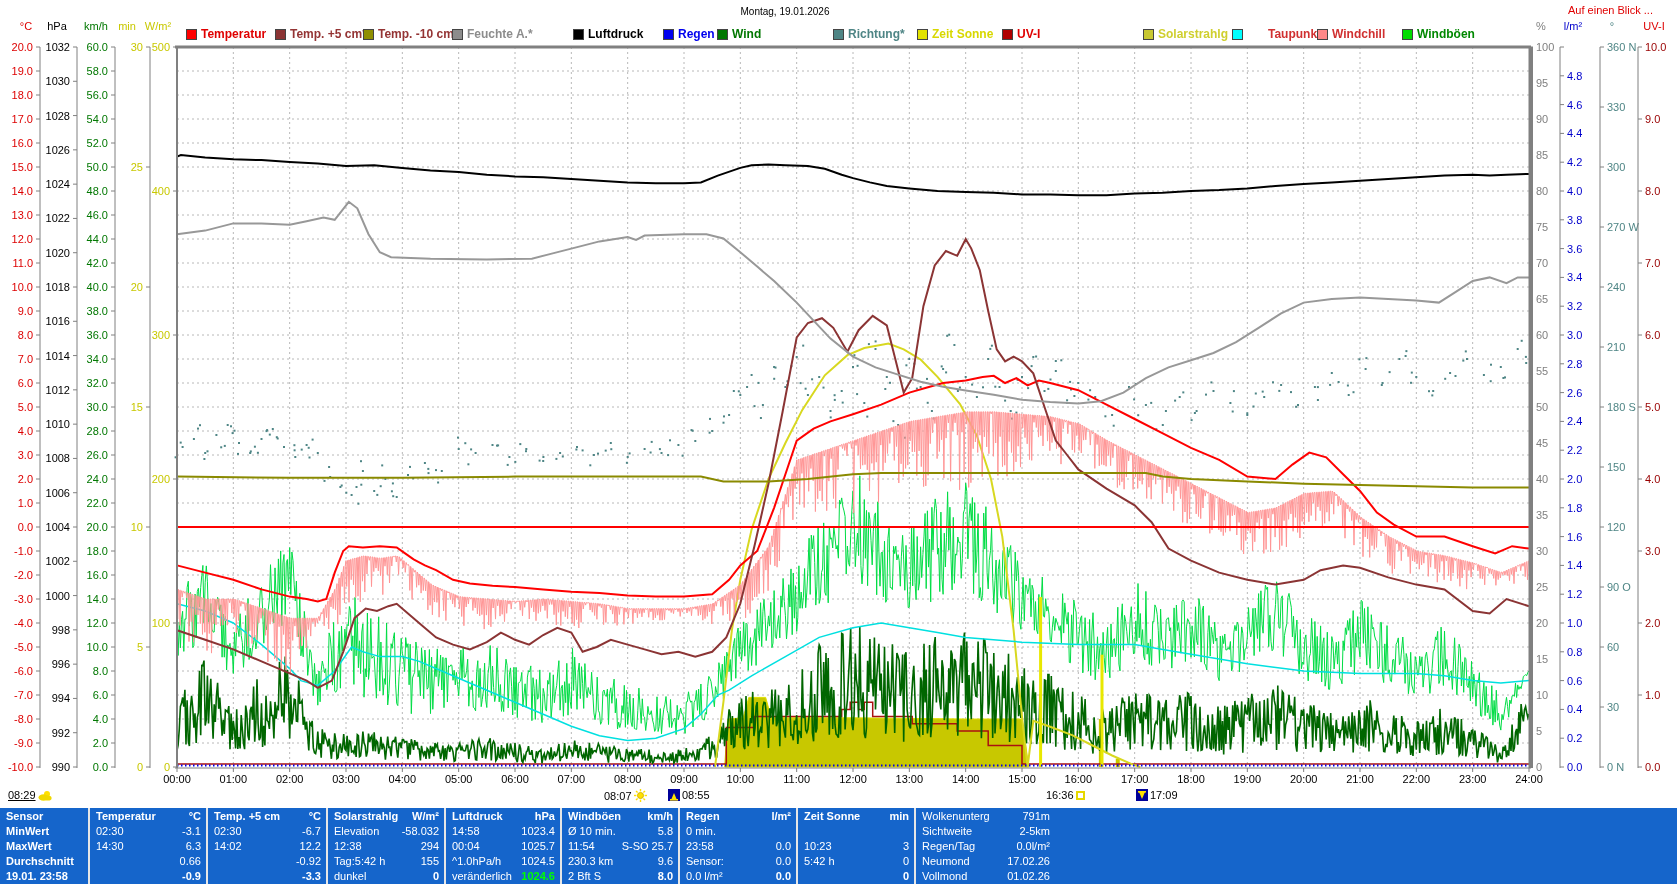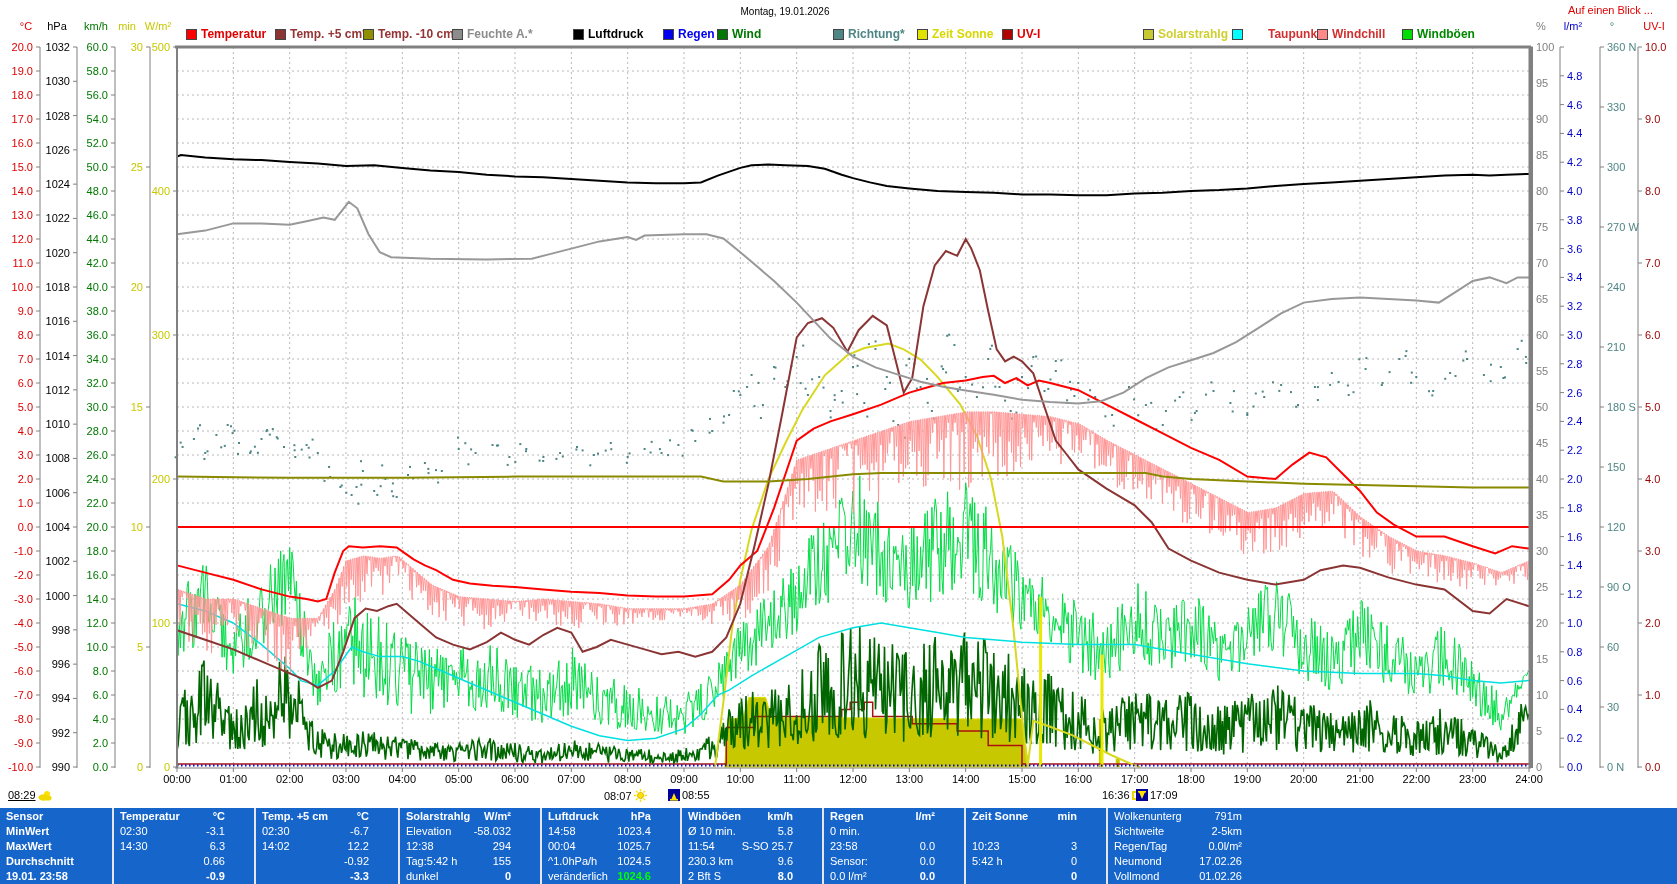--- a/index.html
+++ b/index.html
@@ -884,36 +884,36 @@
         </svg>
       </div>
       <div class="mk" style="left: 668px;">
         <svg width="12" height="12">
           <rect width="12" height="12" fill="#000099"></rect>
           <path d="M3 11 L6 4 L9 11 Z" fill="#ffe000"></path>
           <rect x="2" y="10" width="8" height="1.6" fill="#ffe000"></rect>
         </svg>
         <span>08:55</span>
       </div>
-      <div class="mk" style="left: 1102px;">
+      <div class="mk" style="left: 1046px;">
         <span>16:36</span>
         <svg width="9" height="9">
           <rect x="1" y="1" width="7" height="7" fill="none" stroke="#e6d800" stroke-width="2"></rect>
         </svg>
       </div>
       <div class="mk" style="left: 1136px;">
         <svg width="12" height="12">
           <rect width="12" height="12" fill="#000099"></rect>
           <path d="M3 3 L9 3 L6 10 Z" fill="#ffe000"></path>
           <rect x="2" y="2" width="8" height="1.6" fill="#ffe000"></rect>
         </svg>
         <span>17:09</span>
       </div>
     </div>
-  <div id="statusbar" style="background: rgb(21, 101, 203); gap: 24px;">
+  <div id="statusbar" style="background: rgb(21, 101, 203);">
       <div class="col" style="width: 88px;">
         <div class="row hdr">
           <span>Sensor</span>
           <span></span>
         </div>
         <div class="row">
           <span class="b">MinWert</span>
           <span></span>
         </div>
         <div class="row">

